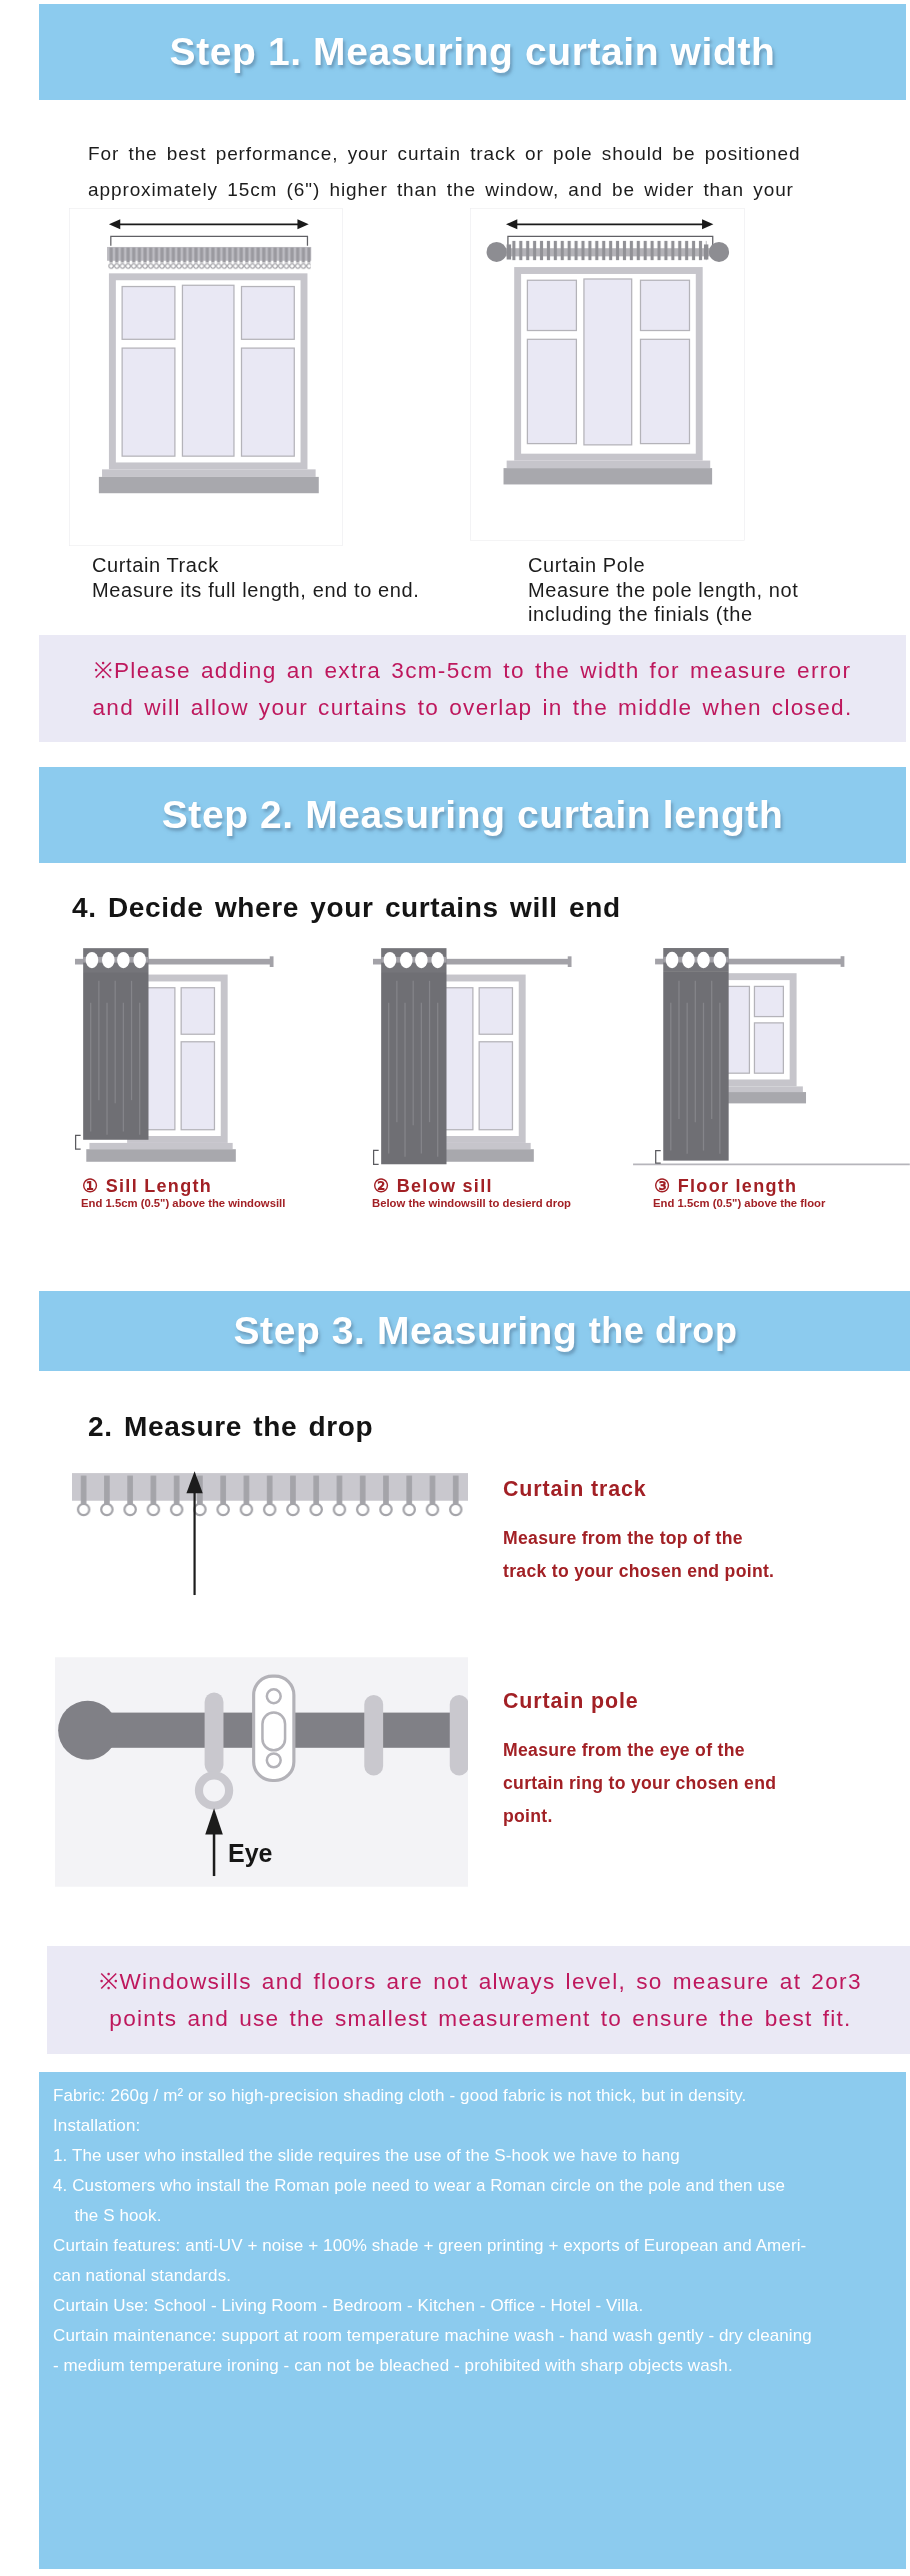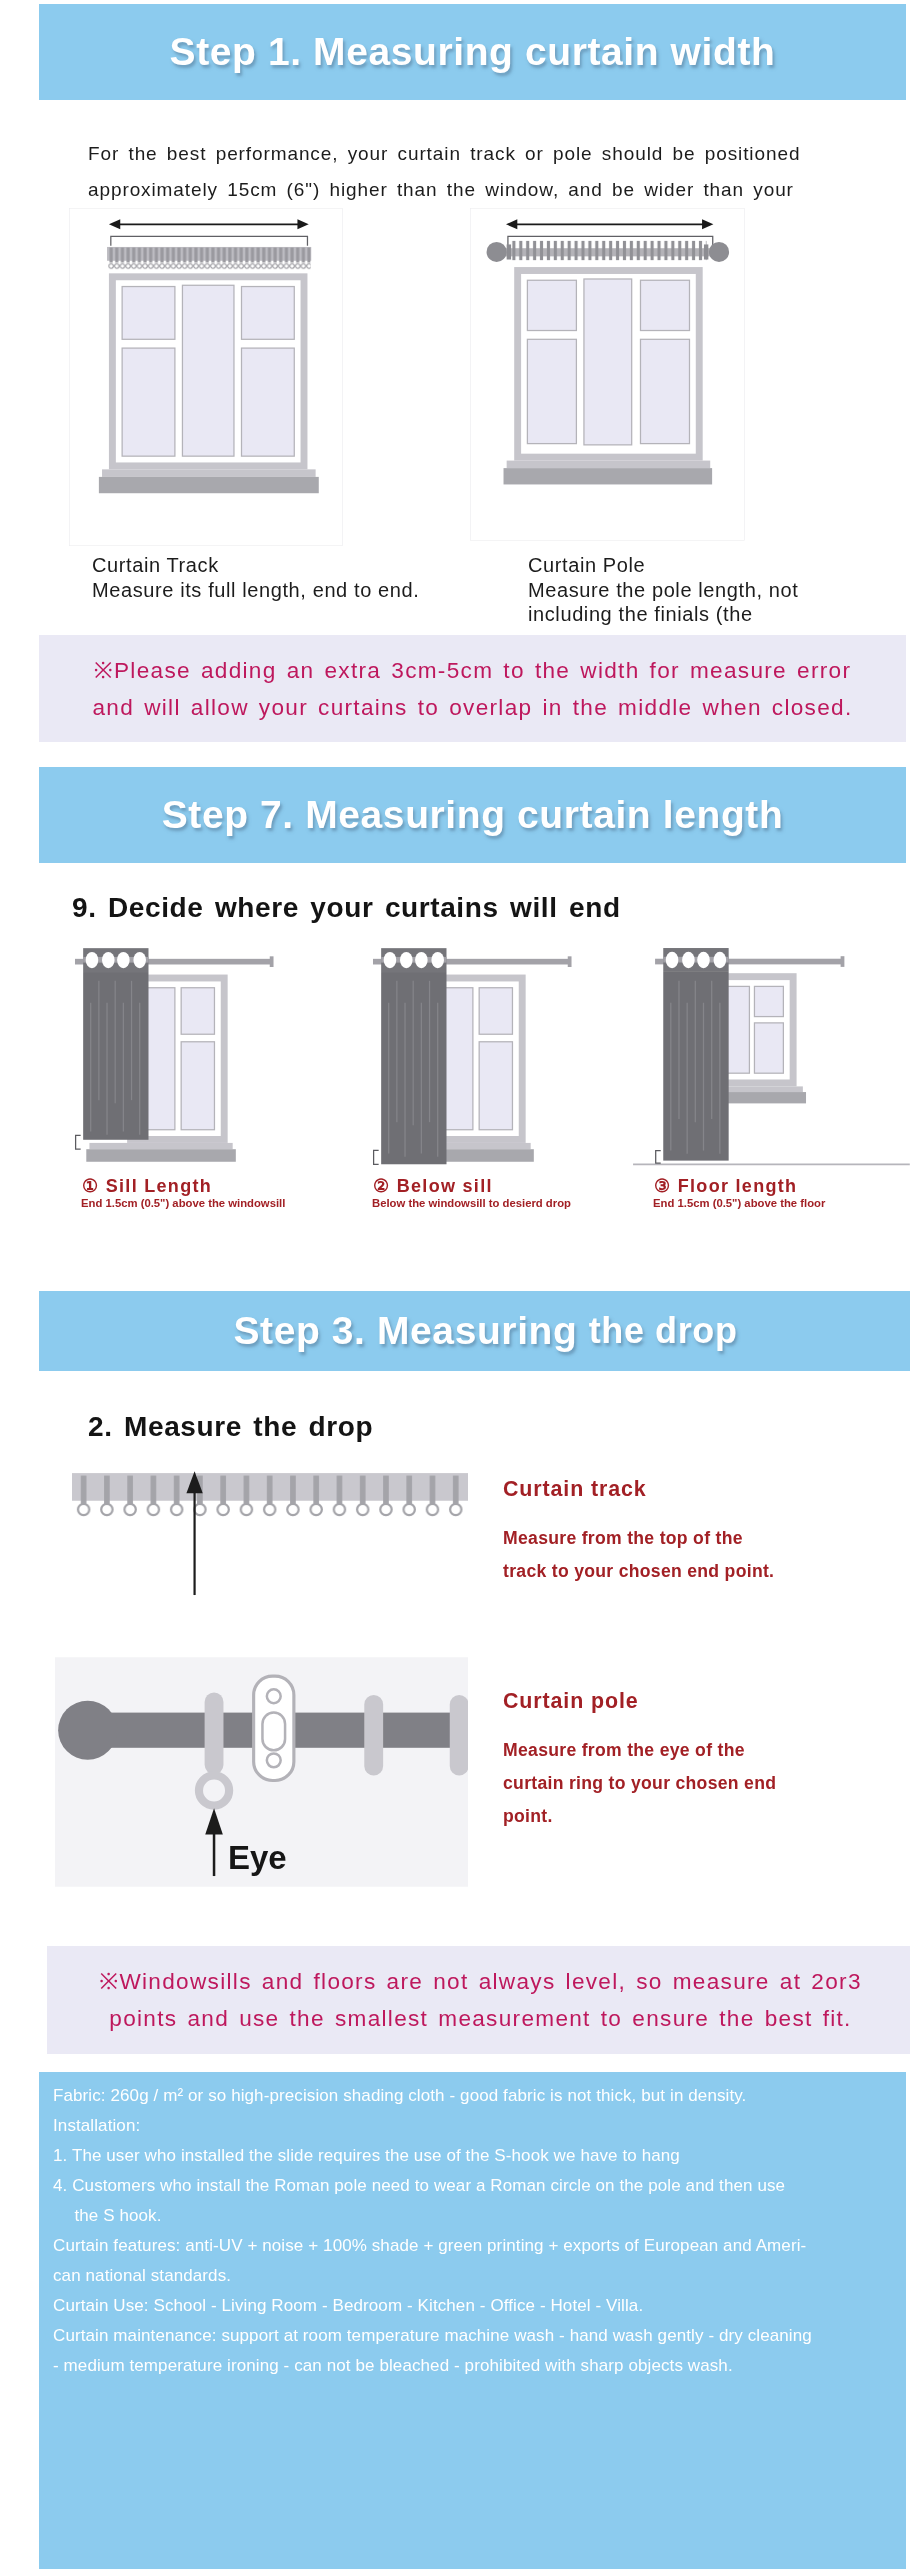--- a/index.html
+++ b/index.html
@@ -34,21 +34,21 @@
   .opt-title{position:absolute;top:1175px;font-size:18px;font-weight:bold;color:#A22025;
              letter-spacing:1.3px;}
   .opt-desc{position:absolute;top:1197px;font-size:11.3px;font-weight:bold;color:#A22025;
             letter-spacing:0px;}
 
   
   .red-title{position:absolute;font-size:21.4px;font-weight:bold;color:#A22025;letter-spacing:0.9px;}
   .red-body{position:absolute;font-size:17.6px;font-weight:bold;color:#A22025;letter-spacing:0.3px;
             line-height:33px;}
 
-  .eye-label{position:absolute;left:228px;top:1839px;font-size:33px;font-weight:bold;color:#161616;}
+  .eye-label{position:absolute;left:228px;top:1839px;font-size:25px;font-weight:bold;color:#161616;}
 
   
   .infobox{position:absolute;left:39px;top:2072px;width:867px;height:497px;background:#8CCBEE;}
   .info-lines{position:absolute;left:14px;top:8.8px;color:#ffffff;font-size:17px;letter-spacing:0.1px;}
   .info-line{line-height:30px;height:30px;white-space:nowrap;}
   .info-line.indent{padding-left:21.4px;}
 
   .diag{position:absolute;}
 </style>
 </head>
@@ -127,24 +127,24 @@
     <div>Measure the pole length, not</div>
     <div>including the finials (the</div>
   </div>
 
   <div class="note n1">
     <div>※Please adding an extra 3cm-5cm to the width for measure error</div>
     <div>and will allow your curtains to overlap in the middle when closed.</div>
   </div>
 
   <div class="banner b2">
-    <span>Step 7. Measuring curtain length</span>
-  </div>
-
-  <div class="h-black" style="left:72px;top:892px;">9. Decide where your curtains will end</div>
+    <span>Step 2. Measuring curtain length</span>
+  </div>
+
+  <div class="h-black" style="left:72px;top:892px;">4. Decide where your curtains will end</div>
 
   <svg class="diag" style="left:53px;top:943px" width="289" height="239" viewBox="0 0 460 380">
     <rect x="35" y="25" width="315" height="9" fill="#a3a2a8"></rect>
     <rect x="345" y="21" width="6" height="17" fill="#a3a2a8"></rect>
     <rect x="118" y="50" width="160" height="268" fill="#c6c5cb"></rect>
     <rect x="129" y="61" width="138" height="246" fill="#ffffff"></rect>
     <rect x="139" y="71" width="55" height="226" fill="#e9e8f4" stroke="#b4b3b9" stroke-width="2"></rect>
     <rect x="204" y="71" width="53" height="74" fill="#e9e8f4" stroke="#b4b3b9" stroke-width="2"></rect>
     <rect x="204" y="157" width="53" height="140" fill="#e9e8f4" stroke="#b4b3b9" stroke-width="2"></rect>
     <rect x="58" y="318" width="228" height="10" fill="#c6c5cb"></rect>

